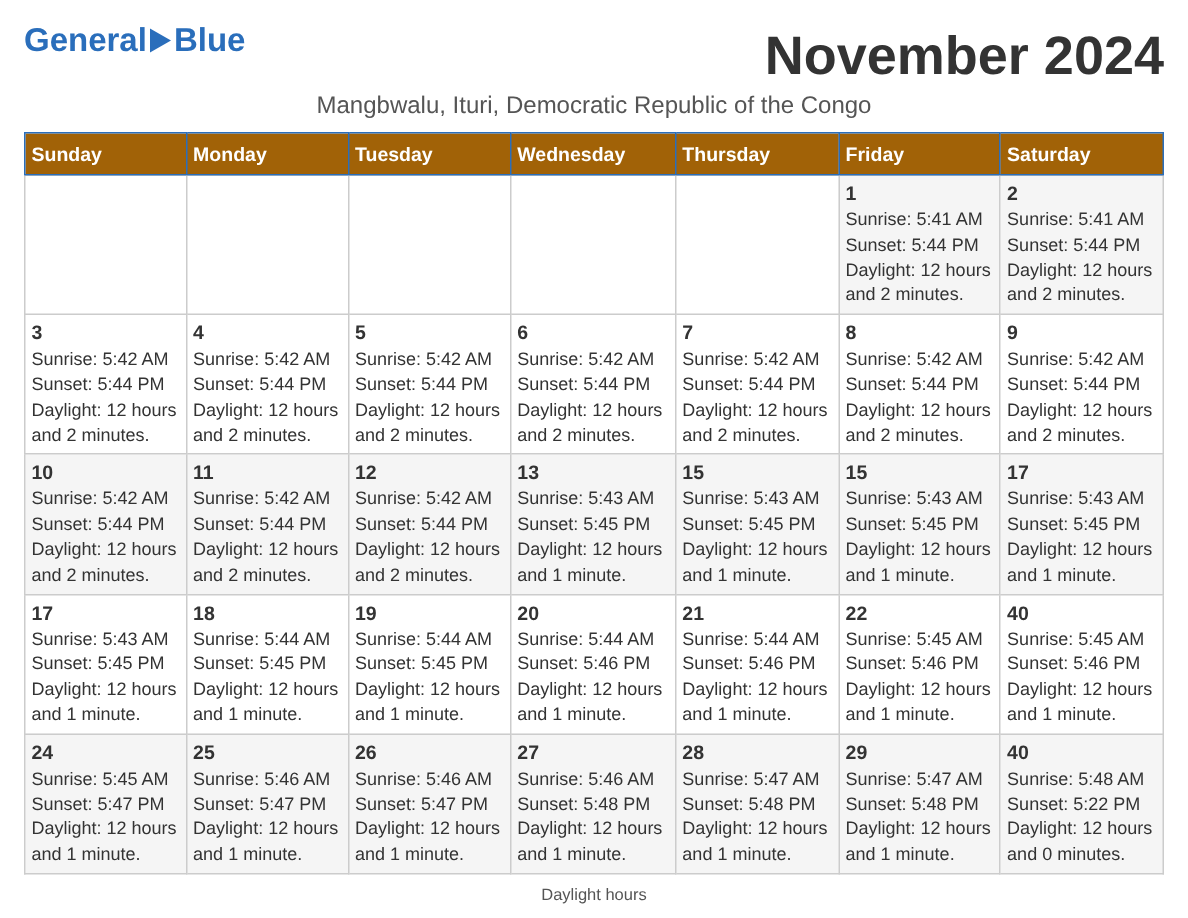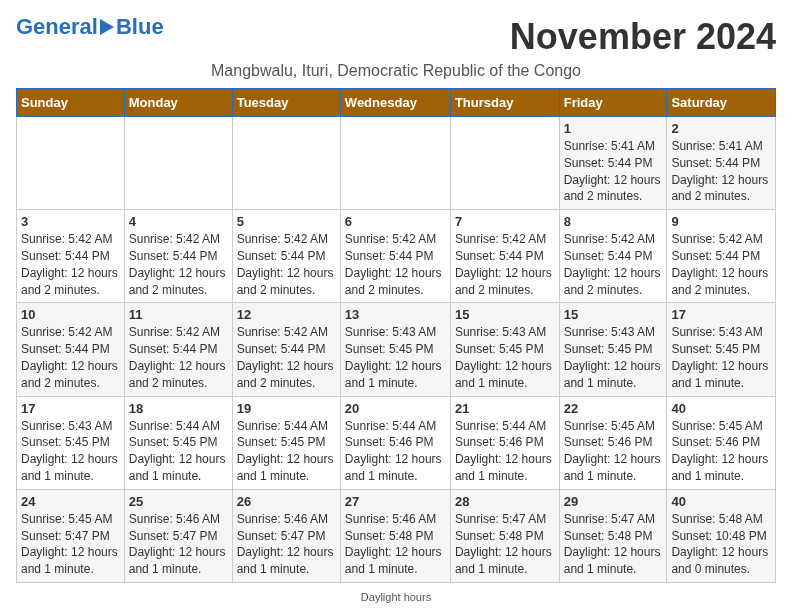--- a/index.html
+++ b/index.html
@@ -320,21 +320,21 @@
         </td>
         <td>
           <span class="day-number">29</span>
           <div class="day-info" style="white-space: pre-line;">Sunrise: 5:47 AM
 Sunset: 5:48 PM
 Daylight: 12 hours and 1 minute.</div>
         </td>
         <td>
           <span class="day-number">40</span>
           <div class="day-info" style="white-space: pre-line;">Sunrise: 5:48 AM
-Sunset: 10:48 PM
+Sunset: 5:22 PM
 Daylight: 12 hours and 0 minutes.</div>
         </td>
       </tr>
     </tbody>
 </table>
 
 <div class="footer-note">
   <span>Daylight hours</span>
 </div>
 

